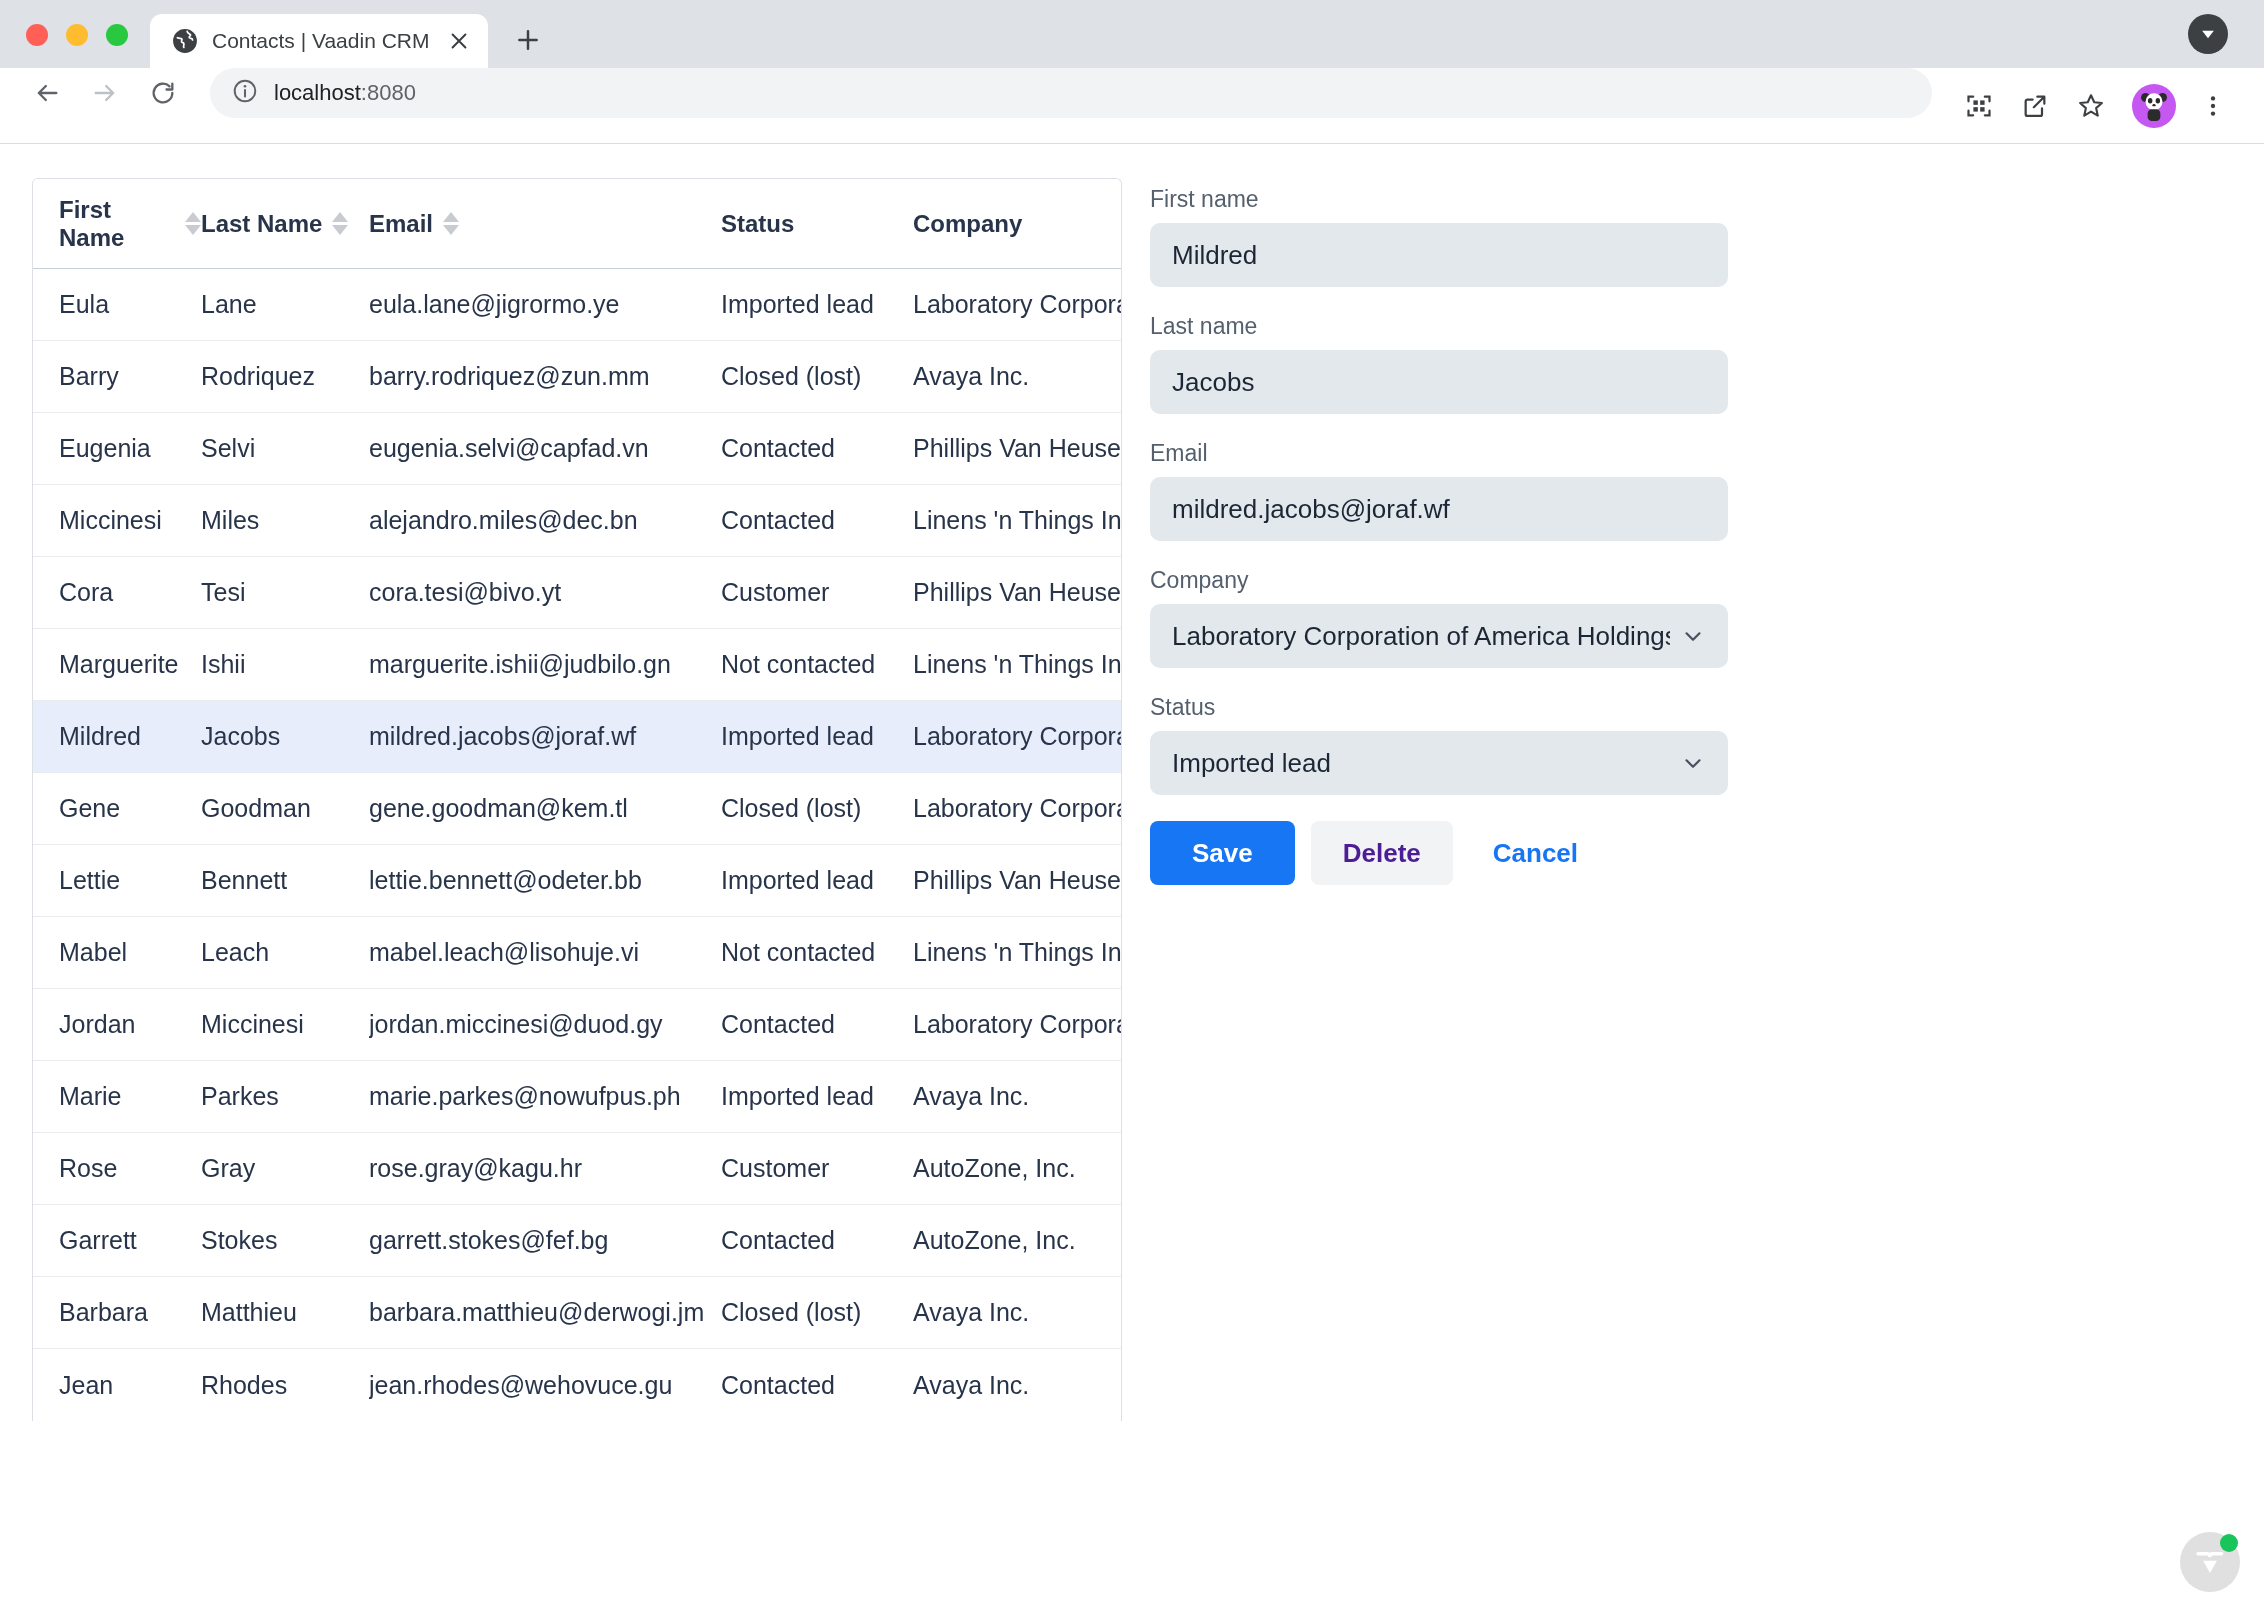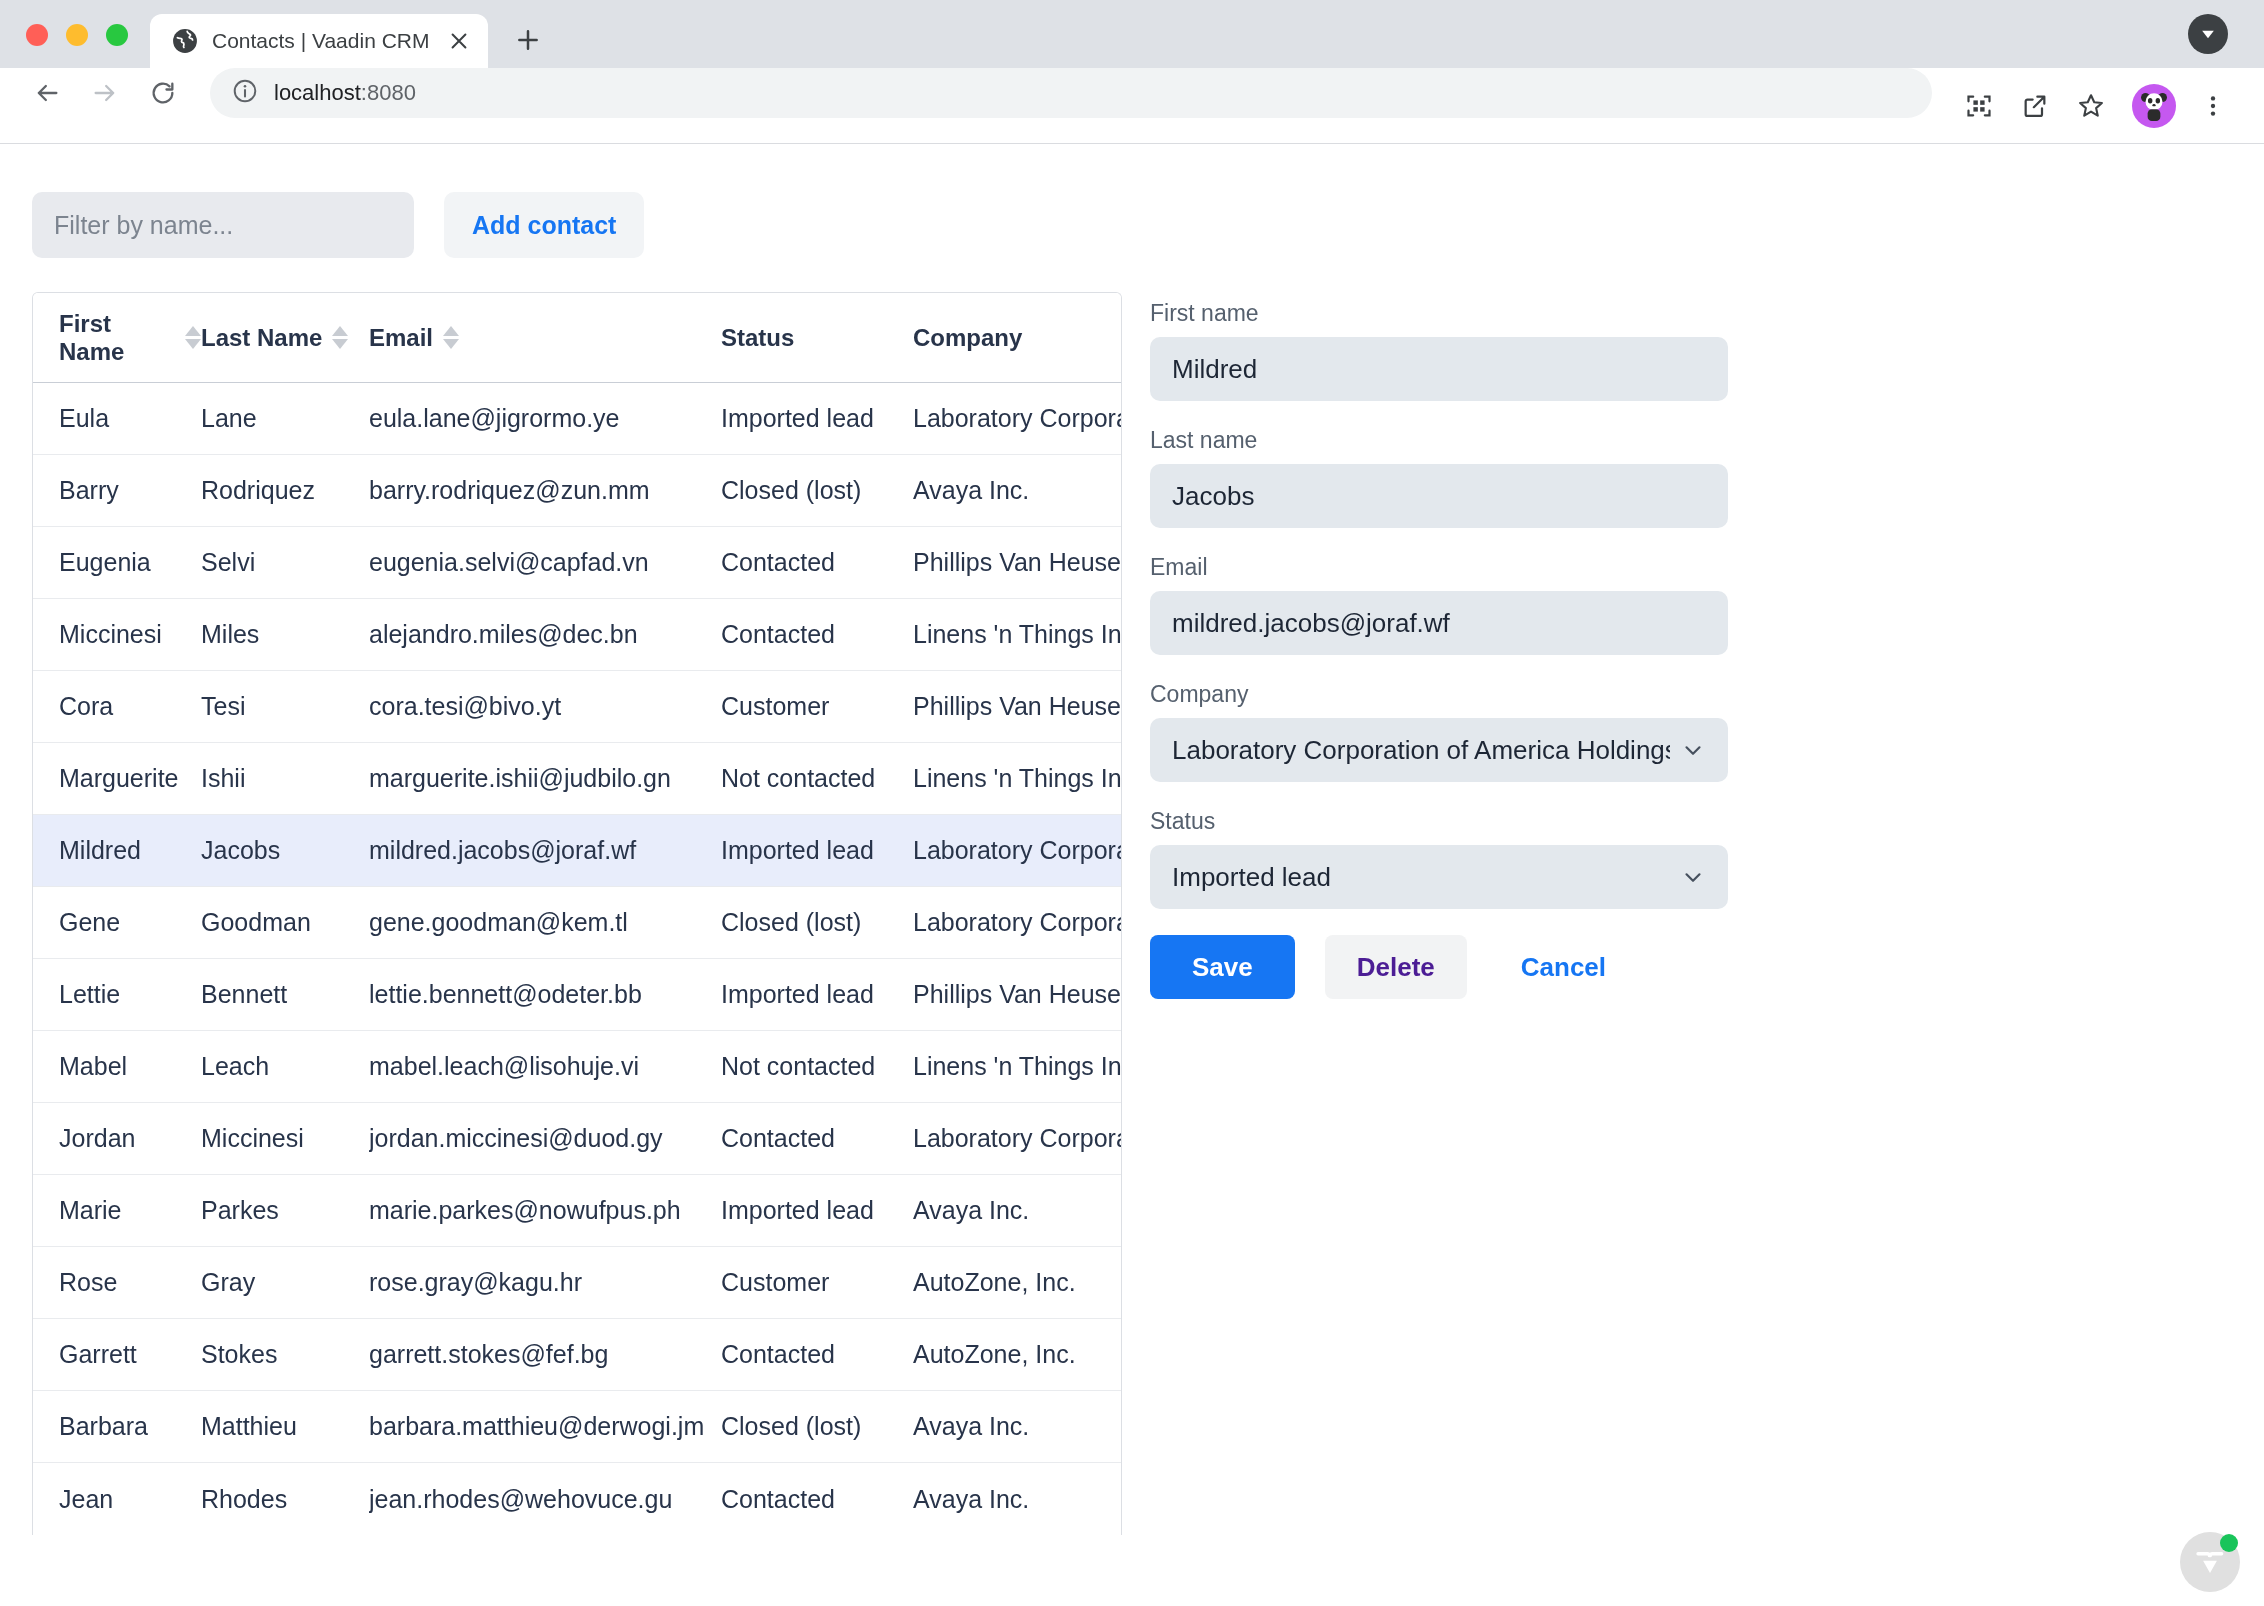--- a/index.html
+++ b/index.html
@@ -224,21 +224,21 @@
     font-size: 26px; color: #1d2635;
     white-space: nowrap; overflow: hidden;
     flex: 1 1 auto;
   }
   .chev-dn {
     flex: 0 0 24px; margin-left: 10px;
     color: #46505e;
     display: flex; align-items: center;
   }
 
-  .form-actions { display: flex; align-items: center; gap: 30px; margin-top: 10px; text-align: right; }
+  .form-actions { display: flex; align-items: center; gap: 16px; margin-top: 10px; text-align: right; }
   .btn-save {
     background: #1676f3; color: #ffffff;
     font-size: 26px; font-weight: 700;
     height: 64px; padding: 0 42px;
     border-radius: 8px;
     display: flex; align-items: center; justify-content: center;
   }
   .btn-delete {
     background: #f2f3f4; color: #4c1d95;
     font-size: 26px; font-weight: 600;
@@ -374,26 +374,20 @@
             <circle cx="12" cy="5" r="2" fill="#3c4043"></circle>
             <circle cx="12" cy="12" r="2" fill="#3c4043"></circle>
             <circle cx="12" cy="19" r="2" fill="#3c4043"></circle>
           </svg>
       </span>
     </div>
   </div>
 
   <div class="viewport">
 
-    <div class="toolrow">
-      <div class="filter-field">
-        <span class="ph">Filter by name...</span>
-      </div>
-      <div class="add-btn">Add contact</div>
-    </div>
 
     <div class="body-split">
 
       <div class="grid">
         <div class="grid-head" id="grid-head">
             <div class="th c-first">
               <span>First Name</span>
               <span class="sorter">
                 <i class="up"></i>
                 <i class="dn"></i>

